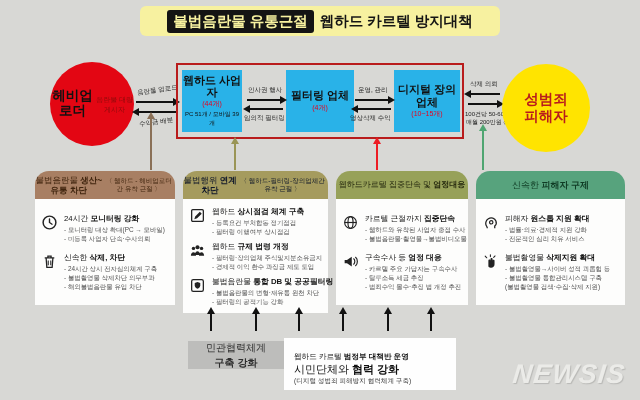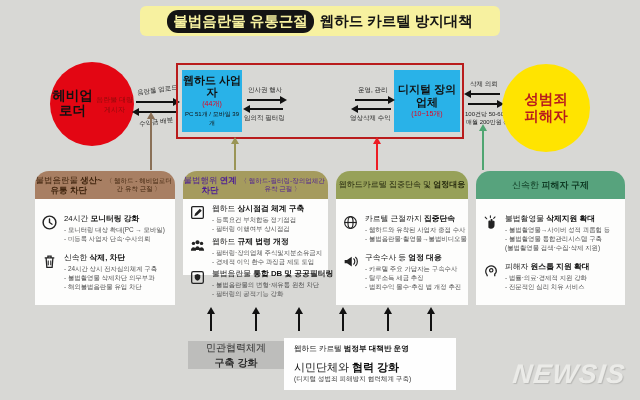--- a/index.html
+++ b/index.html
@@ -7,21 +7,21 @@
     width:640px;height:400px;position:relative;overflow:hidden;
     background:#d8d8d5;
     font-family:"Liberation Sans","DejaVu Sans",sans-serif;
     color:#1a1a1a;
   }
   .abs{position:absolute;}
 
   
   .title-bar{left:140px;top:6px;width:360px;height:30px;background:#f7f1a0;border-radius:6px;
     display:flex;align-items:center;justify-content:center;gap:6px;}
-  .title-hl{background:#141414;color:#f7f1a0;font-weight:bold;font-size:14.5px;padding:2px 6px;border-radius:11px;white-space:nowrap;}
+  .title-hl{background:#141414;color:#f7f1a0;font-weight:bold;font-size:14.5px;padding:2px 6px;border-radius:3px;white-space:nowrap;}
   .title-rest{font-weight:bold;font-size:14.5px;color:#141414;white-space:nowrap;}
 
   
   .circle{border-radius:50%;display:flex;flex-direction:row;align-items:center;justify-content:center;text-align:center;}
   .red-circle{left:50px;top:62px;width:84px;height:84px;background:#e30613;}
   .red-circle .nm{font-size:13.5px;font-weight:bold;color:#111;line-height:1.1;}
   .red-circle .sub{font-size:7px;color:#8e0b0b;margin-top:2px;}
   .yellow-circle{left:502px;top:64px;width:88px;height:88px;background:#ffe400;}
   .yellow-circle .nm{font-size:14.5px;font-weight:bold;color:#b91c1c;line-height:1.2;width:62px;}
 
@@ -57,31 +57,31 @@
   .col-header .h2{font-size:6.5px;}
   .col-box{position:absolute;background:#fdfdfc;padding:7px 6px;box-sizing:border-box;
     display:flex;flex-direction:column;justify-content:space-evenly;gap:2px;}
   .item{display:flex;gap:5px;align-items:flex-start;}
   .item .ic{flex:0 0 18px;padding-top:1px;}
   .item .ic svg{width:17px;height:17px;display:block;}
   .item .tt{font-size:7.8px;color:#111;margin-bottom:1px;white-space:nowrap;}
   .item .ln{font-size:6.4px;color:#4c4c4c;line-height:1.45;white-space:nowrap;}
 
   .hc1{background:#a87f63;color:#40250e;}
-  .hc2{background:#a59b5e;color:#4c1d95;}
+  .hc2{background:#a59b5e;color:#0f172a;}
   .hc3{background:#97a159;color:#23260c;}
   .hc4{background:#57a37d;color:#0f3b24;}
 
   
   .gray-box{left:188px;top:341px;width:96px;height:28px;background:#bdbdbb;display:flex;flex-direction:column;
     align-items:center;justify-content:center;text-align:center;color:#2e2e2e;}
   .gray-box .g1{font-size:10px;}
   .gray-box .g2{font-size:10px;font-weight:bold;margin-top:1px;}
   .white-box{left:284px;top:338px;width:172px;height:52px;background:#fefefe;box-sizing:border-box;
-    padding:6px 10px;display:flex;flex-direction:column;justify-content:space-between;}
+    padding:14px 10px;display:flex;flex-direction:column;justify-content:flex-start;}
   .white-box .w1{font-size:7.6px;color:#111;}
   .white-box .w2{font-size:11px;color:#111;}
   .white-box .w3{font-size:6.6px;color:#333;}
 
   .watermark{right:14px;bottom:10px;font-size:27px;font-weight:bold;font-style:italic;
     color:#ebebe8;letter-spacing:1px;text-shadow:1px 1px 1px #b9b9b6;transform:skewX(-6deg);}
 </style>
 </head>
 <body>
 
@@ -99,20 +99,24 @@
 <div class="harrow right" style="left:136px;top:101px;width:38px;"></div>
 <div class="harrow left" style="left:138px;top:111px;width:38px;"></div>
 <div class="abs flow-lbl" style="left:139px;top:118px;transform:rotate(-8deg);">수익금 배분</div>
 
 <div class="abs red-frame">
   <div class="blue-box bb1">
     <div class="nm">웹하드 사업자</div>
     <div class="cnt">(44개)</div>
     <div class="sub">PC 51개 / 모바일 39개</div>
   </div>
+  <div class="blue-box bb2">
+    <div class="nm">필터링 업체</div>
+    <div class="cnt">(4개)</div>
+  </div>
   <div class="blue-box bb3">
     <div class="nm">디지털 장의업체</div>
     <div class="cnt">(10~15개)</div>
   </div>
 </div>
 
 <div class="abs flow-lbl" style="left:248px;top:86px;">인사권 행사</div>
 <div class="harrow right" style="left:247px;top:99px;width:34px;"></div>
 <div class="harrow left" style="left:249px;top:108px;width:34px;"></div>
 <div class="abs flow-lbl" style="left:244px;top:114px;">임의적 필터링</div>
@@ -176,21 +180,21 @@
       <div class="ln">- 불법촬영물 삭제차단 의무부과</div>
       <div class="ln">- 해외불법음란물 유입 차단</div>
     </span>
   </div>
 </div>
 
 <div class="col-header hc2" style="left:183px;top:171px;width:145px;">
   <div class="h1"><span>불법행위 </span><b>연계 차단</b></div>
   <div class="h2">〈 웹하드-필터링-장의업체간 유착 근절 〉</div>
 </div>
-<div class="col-box" style="left:183px;top:199px;width:145px;height:76px;padding-top:4px;padding-bottom:4px;">
+<div class="col-box" style="left:183px;top:199px;width:145px;height:114px;padding-top:4px;padding-bottom:4px;">
   <div class="item">
     <span class="ic">
       <svg viewBox="0 0 16 16">
           <rect x="2.5" y="2.5" width="11" height="11" rx="1" fill="none" stroke="#222" stroke-width="1.2"></rect>
           <path d="M5 11.5l.8-2.6 4.4-4.4 1.8 1.8-4.4 4.4-2.6.8z" fill="#222"></path>
         </svg>
     </span>
     <span>
       <div class="tt"><span>웹하드 </span><b>상시점검 체계 구축</b></div>
       <div class="ln">- 등록요건 부처합동 정기점검</div>
@@ -261,42 +265,42 @@
   </div>
 </div>
 
 <div class="col-header hc4" style="left:476px;top:171px;width:149px;">
   <div class="h1" style="font-size:9px;"><span>신속한 </span><b>피해자 구제</b></div>
 </div>
 <div class="col-box" style="left:476px;top:199px;width:149px;height:106px;">
   <div class="item">
     <span class="ic">
       <svg viewBox="0 0 16 16">
+          <path d="M5 13.5c0-1-.4-1.6-1-2.6C3 9.2 3.4 6 6 4.4c2.7-1.6 6.1-.5 7.1 2.1.8 2-.1 3.9-1.1 4.8v2.2" fill="none" stroke="#222" stroke-width="1.2"></path>
+          <circle cx="8.7" cy="7.8" r="1.6" fill="none" stroke="#222" stroke-width="1.1"></circle>
+        </svg>
+    </span>
+    <span>
+      <div class="tt"><span>피해자 </span><b>원스톱 지원 확대</b></div>
+      <div class="ln">- 법률·의료·경제적 지원 강화</div>
+      <div class="ln">- 전문적인 심리 치유 서비스</div>
+    </span>
+  </div>
+  <div class="item">
+    <span class="ic">
+      <svg viewBox="0 0 16 16">
           <path d="M6 13.5V7.2c0-.6.4-1 1-1s1 .4 1 1V5.6c0-.6.4-1 1-1s1 .4 1 1v1.6c0-.5.4-.9.9-.9s.9.4.9.9v3.3c0 1.9-1.4 3.3-3.2 3.3H8.2c-1.2 0-2.2-.5-2.2-1.3z" fill="#222"></path>
           <path d="M4.5 4.5L3 3M7.9 3.4V1.6M11 4.2l1.3-1.4" stroke="#222" stroke-width="1" fill="none" stroke-linecap="round"></path>
         </svg>
     </span>
     <span>
       <div class="tt"><span>불법촬영물 </span><b>삭제지원 확대</b></div>
       <div class="ln">- 불법촬영물→사이버 성적 괴롭힘 등</div>
       <div class="ln">- 불법촬영물 통합관리시스템 구축</div>
       <div class="ln">(불법촬영물 검색·수집·삭제 지원)</div>
-    </span>
-  </div>
-  <div class="item">
-    <span class="ic">
-      <svg viewBox="0 0 16 16">
-          <path d="M5 13.5c0-1-.4-1.6-1-2.6C3 9.2 3.4 6 6 4.4c2.7-1.6 6.1-.5 7.1 2.1.8 2-.1 3.9-1.1 4.8v2.2" fill="none" stroke="#222" stroke-width="1.2"></path>
-          <circle cx="8.7" cy="7.8" r="1.6" fill="none" stroke="#222" stroke-width="1.1"></circle>
-        </svg>
-    </span>
-    <span>
-      <div class="tt"><span>피해자 </span><b>원스톱 지원 확대</b></div>
-      <div class="ln">- 법률·의료·경제적 지원 강화</div>
-      <div class="ln">- 전문적인 심리 치유 서비스</div>
     </span>
   </div>
 </div>
 
 <div class="varrow" style="left:210px;top:313px;height:18px;color:#111;">
     <div class="stem"></div>
   </div>
 <div class="varrow" style="left:255px;top:313px;height:18px;color:#111;">
     <div class="stem"></div>
   </div>

